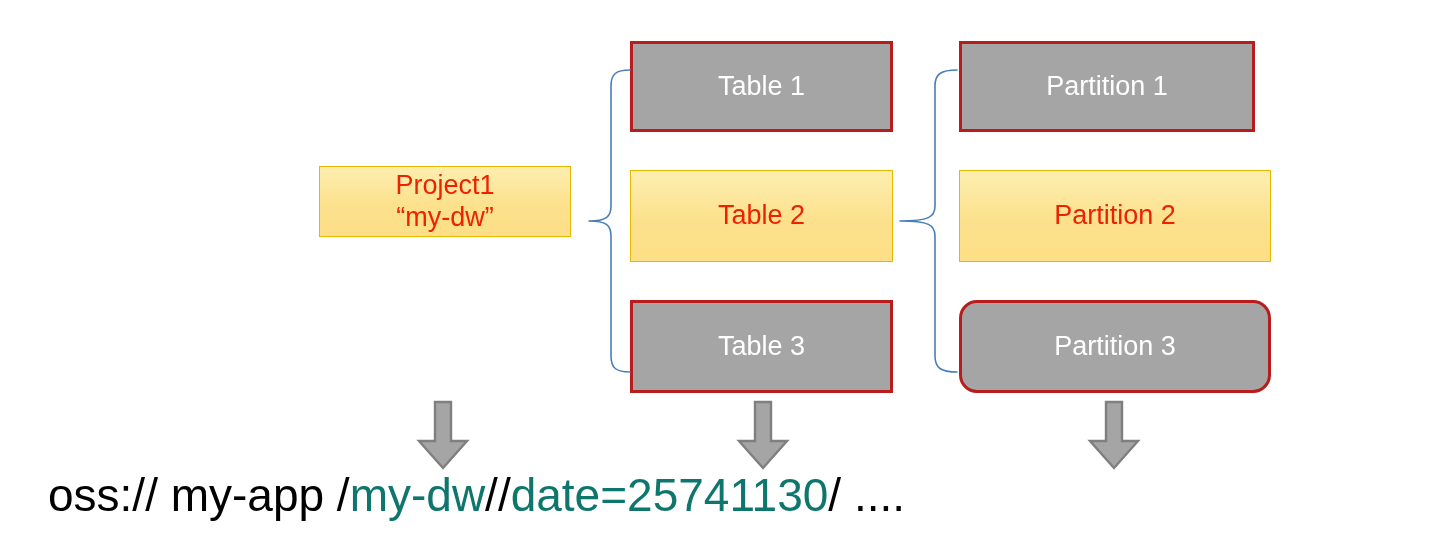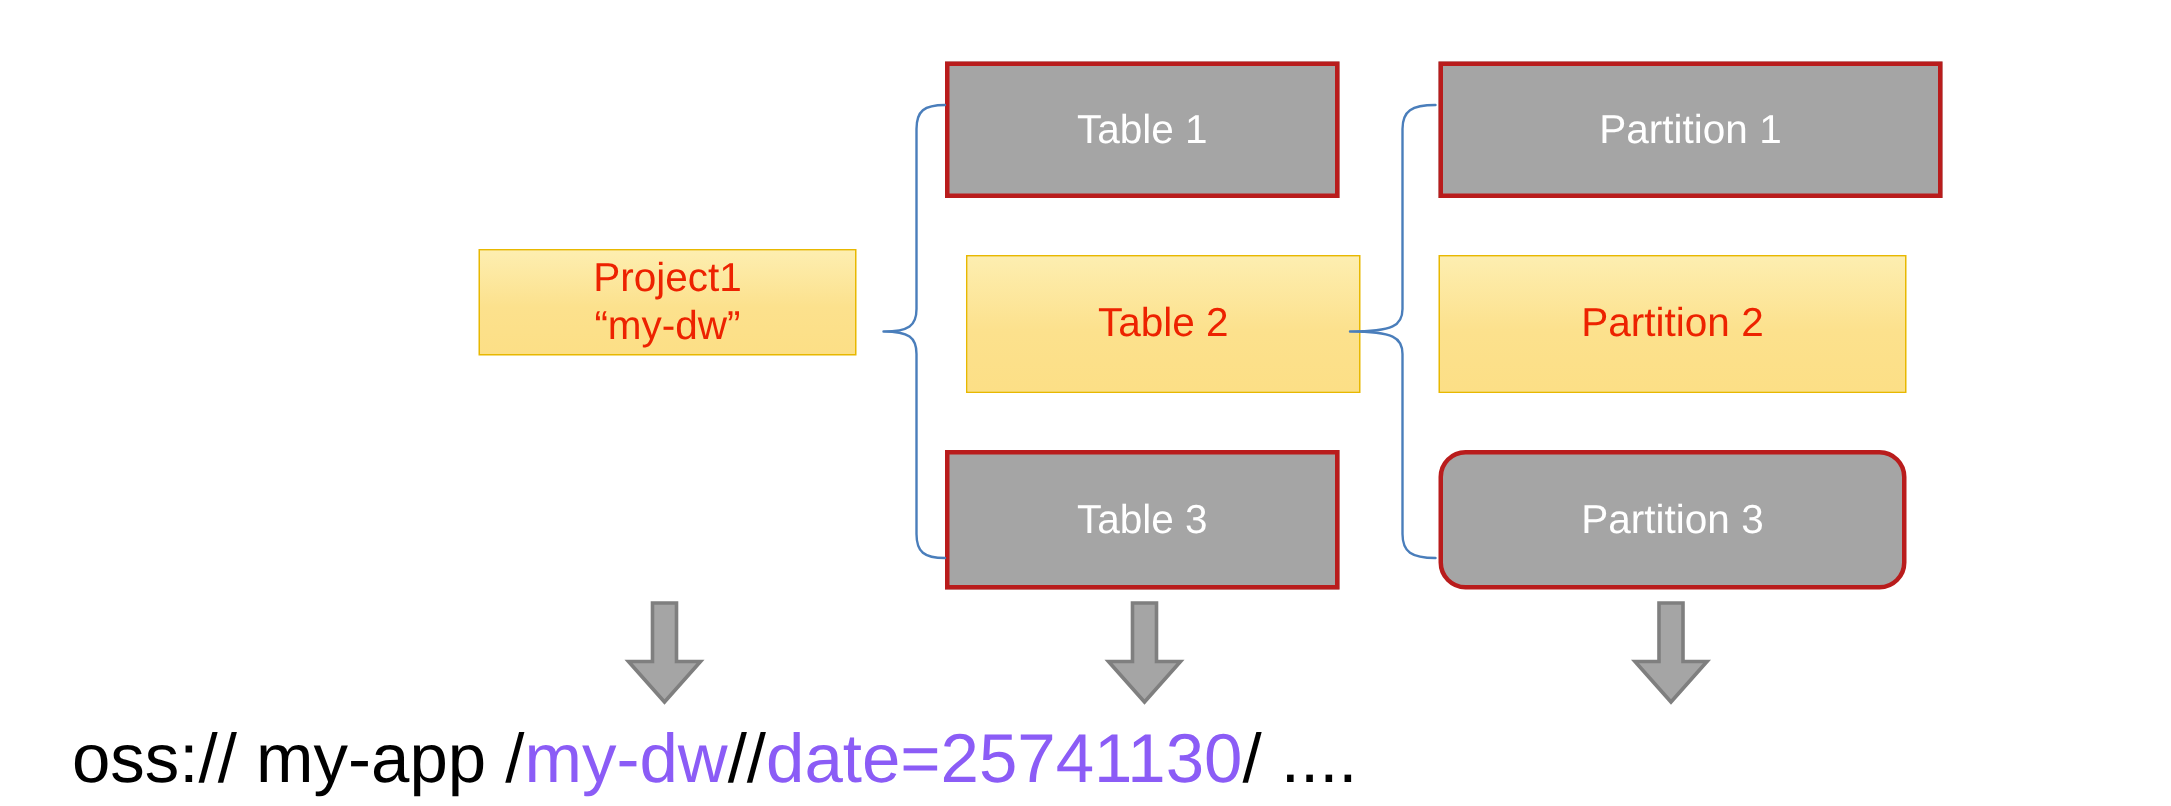--- a/index.html
+++ b/index.html
@@ -57,54 +57,54 @@
   }
 
   
   #path-line {
     position: absolute;
     left: 0;
     top: 458px;
     width: 1447px;
     height: 74px;
     display: flex;
-    align-items: flex-end;
+    align-items: center;
     white-space: nowrap;
     font-size: 46px;
     letter-spacing: 0px;
   }
   #path-line span {
     display: inline-block;
   }
   .seg-black { color: #000000; }
-  .seg-red   { color: #8b5cf6; }
+  .seg-red   { color: #0f766e; }
 </style>
 </head>
 <body>
 
 <div id="canvas">
 
   <div class="box box-yellow" style="left:319px; top:166px; width:252px; height:71px;">
     <span class="box-line">Project1</span>
     <span class="box-line">“my-dw”</span>
   </div>
 
   <div class="box box-gray" style="left:630px; top:41px; width:263px; height:91px;">
     <span class="box-line">Table 1</span>
   </div>
 
-  <div class="box box-yellow" style="left:630px; top:170px; width:263px; height:92px;margin-left:14px;">
+  <div class="box box-yellow" style="left:630px; top:170px; width:263px; height:92px;">
     <span class="box-line">Table 2</span>
   </div>
 
   <div class="box box-gray" style="left:630px; top:300px; width:263px; height:93px;">
     <span class="box-line">Table 3</span>
   </div>
 
-  <div class="box box-gray" style="left:959px; top:41px; width:336px; height:91px;">
+  <div class="box box-gray" style="left:959px; top:41px; width:296px; height:91px;">
     <span class="box-line">Partition 1</span>
   </div>
 
   <div class="box box-yellow" style="left:959px; top:170px; width:312px; height:92px;">
     <span class="box-line">Partition 2</span>
   </div>
 
   <div class="box box-gray" style="left:959px; top:300px; width:312px; height:93px;border-radius:18px;">
     <span class="box-line">Partition 3</span>
   </div>

